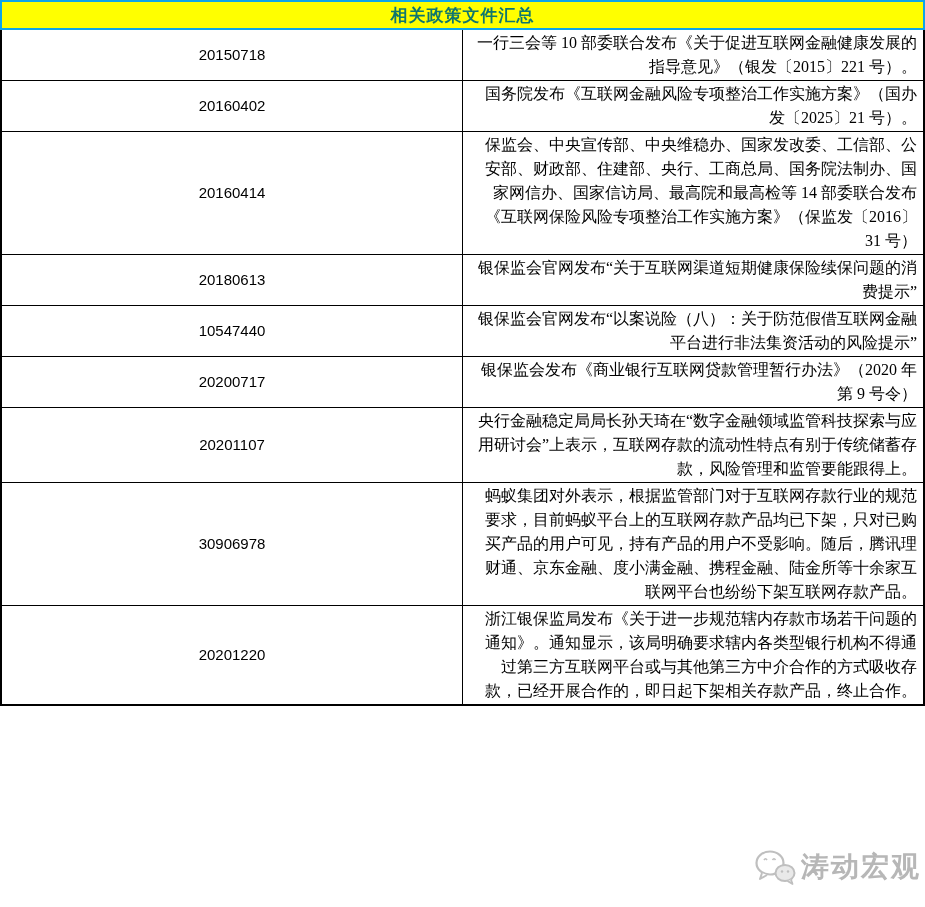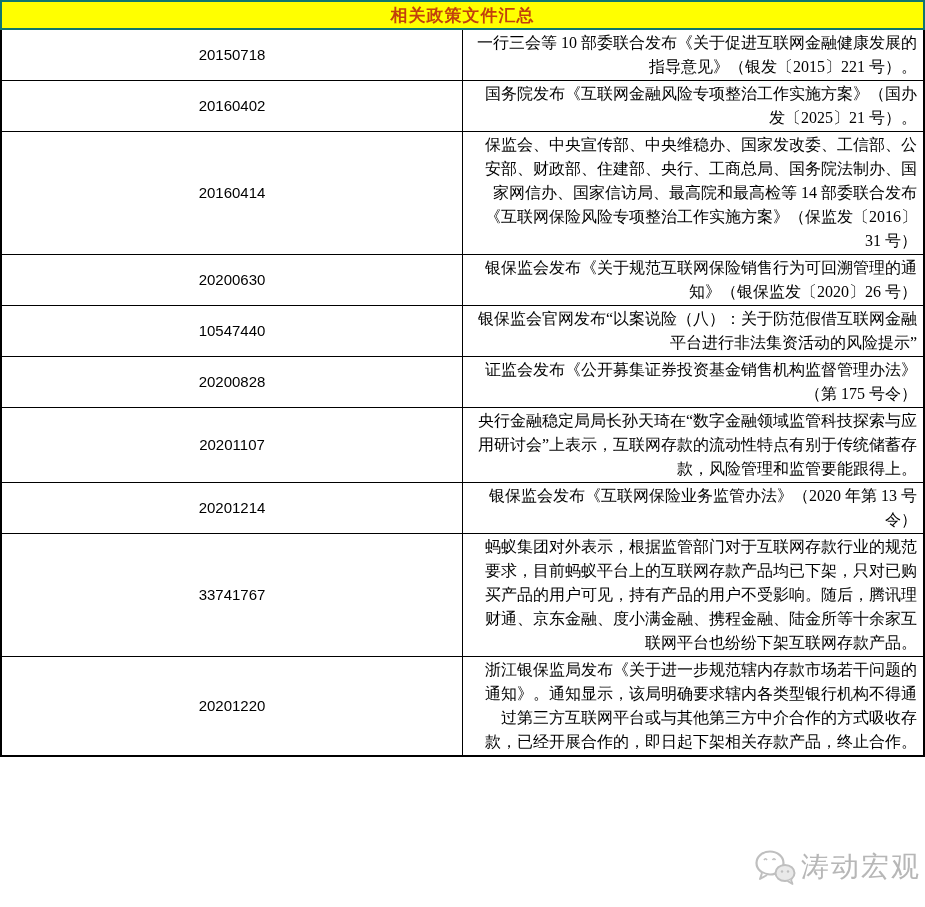--- a/index.html
+++ b/index.html
@@ -17,25 +17,25 @@
     font-family: "Liberation Serif", "DejaVu Serif", serif;
   }
   table.policy-table {
     width: 925px;
     border-collapse: collapse;
     table-layout: fixed;
     border: 2px solid #000000;
   }
   table.policy-table th.title-cell {
     background: #FFFF00;
-    color: #c2410c;
+    color: #0f766e;
     font-size: 17px;
     font-weight: bold;
     text-align: center;
-    border: 2px solid #0f766e;
+    border: 2px solid #0ea5e9;
     height: 28px;
     padding: 1px 4px;
     letter-spacing: 1px;
   }
   table.policy-table td {
     border: 1px solid #000000;
     font-size: 16px;
     line-height: 24px;
     vertical-align: middle;
     color: #000000;
@@ -57,21 +57,21 @@
     top: 848px;
     right: 4px;
     display: flex;
     align-items: center;
     gap: 5px;
     pointer-events: none;
   }
   .watermark .wm-text {
     color: #b7b7b7;
     font-size: 28px;
-    font-weight: normal;
+    font-weight: bold;
     font-family: "Liberation Serif", "DejaVu Serif", serif;
     letter-spacing: 2px;
     white-space: nowrap;
     text-shadow: 0 0 1px #ffffff;
   }
   .wm-icon { display: block; }
 </style>
 </head>
 <body>
 
@@ -90,41 +90,37 @@
         </tr>
         <tr>
           <td class="date">20160402</td>
           <td class="content">国务院发布《互联网金融风险专项整治工作实施方案》（国办发〔2025〕21 号）。</td>
         </tr>
         <tr>
           <td class="date">20160414</td>
           <td class="content">保监会、中央宣传部、中央维稳办、国家发改委、工信部、公安部、财政部、住建部、央行、工商总局、国务院法制办、国家网信办、国家信访局、最高院和最高检等 14 部委联合发布《互联网保险风险专项整治工作实施方案》（保监发〔2016〕31 号）</td>
         </tr>
         <tr>
-          <td class="date">20200630</td>
-          <td class="content">银保监会发布《关于规范互联网保险销售行为可回溯管理的通知》（银保监发〔2020〕26 号）</td>
+          <td class="date">20180613</td>
+          <td class="content">银保监会官网发布“关于互联网渠道短期健康保险续保问题的消费提示”</td>
         </tr>
         <tr>
           <td class="date">10547440</td>
           <td class="content">银保监会官网发布“以案说险（八）：关于防范假借互联网金融平台进行非法集资活动的风险提示”</td>
         </tr>
         <tr>
-          <td class="date">20200828</td>
-          <td class="content">证监会发布《公开募集证券投资基金销售机构监督管理办法》（第 175 号令）</td>
+          <td class="date">20200717</td>
+          <td class="content">银保监会发布《商业银行互联网贷款管理暂行办法》（2020 年第 9 号令）</td>
         </tr>
         <tr>
           <td class="date">20201107</td>
           <td class="content">央行金融稳定局局长孙天琦在“数字金融领域监管科技探索与应用研讨会”上表示，互联网存款的流动性特点有别于传统储蓄存款，风险管理和监管要能跟得上。</td>
         </tr>
         <tr>
-          <td class="date">20201214</td>
-          <td class="content">银保监会发布《互联网保险业务监管办法》（2020 年第 13 号令）</td>
-        </tr>
-        <tr>
-          <td class="date">33741767</td>
+          <td class="date">30906978</td>
           <td class="content">蚂蚁集团对外表示，根据监管部门对于互联网存款行业的规范要求，目前蚂蚁平台上的互联网存款产品均已下架，只对已购买产品的用户可见，持有产品的用户不受影响。随后，腾讯理财通、京东金融、度小满金融、携程金融、陆金所等十余家互联网平台也纷纷下架互联网存款产品。</td>
         </tr>
         <tr>
           <td class="date">20201220</td>
           <td class="content">浙江银保监局发布《关于进一步规范辖内存款市场若干问题的通知》。通知显示，该局明确要求辖内各类型银行机构不得通过第三方互联网平台或与其他第三方中介合作的方式吸收存款，已经开展合作的，即日起下架相关存款产品，终止合作。</td>
         </tr>
       </tbody>
   </table>
 
   <div class="watermark">

